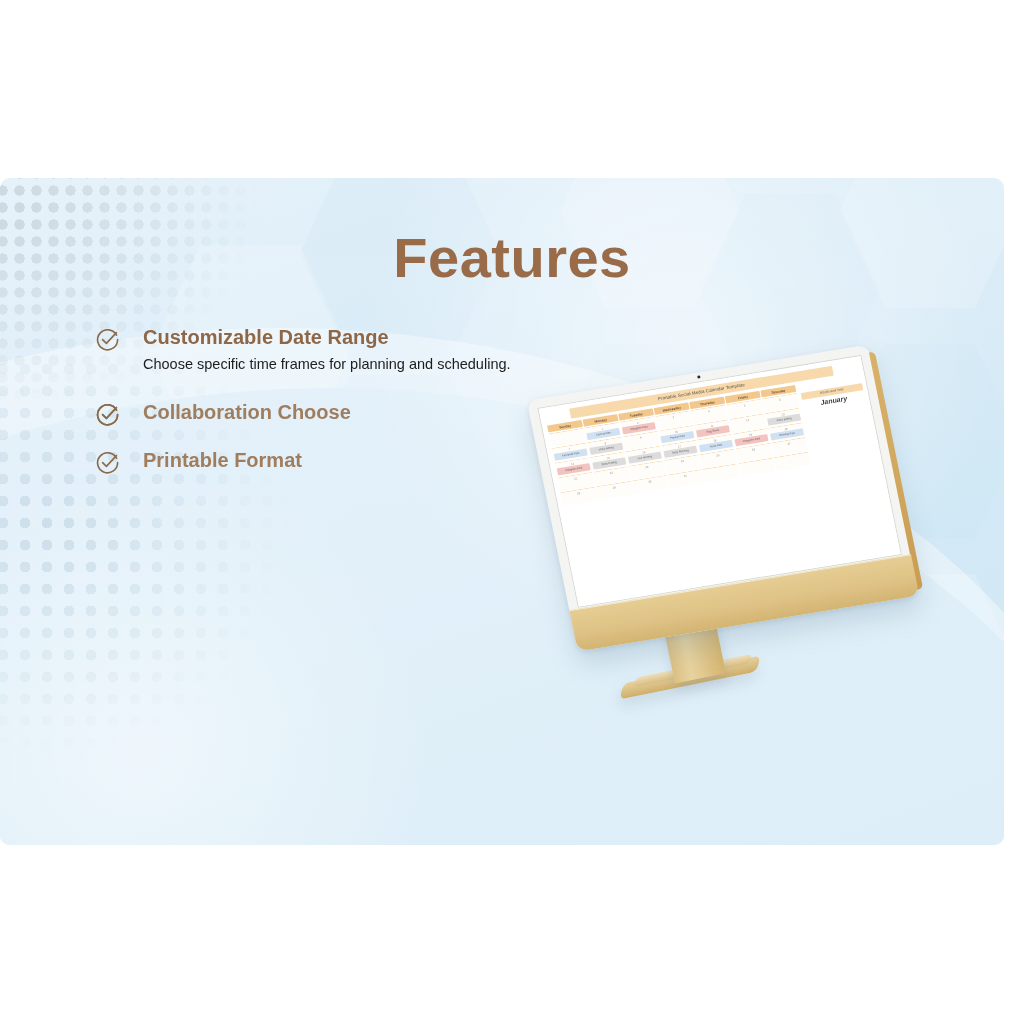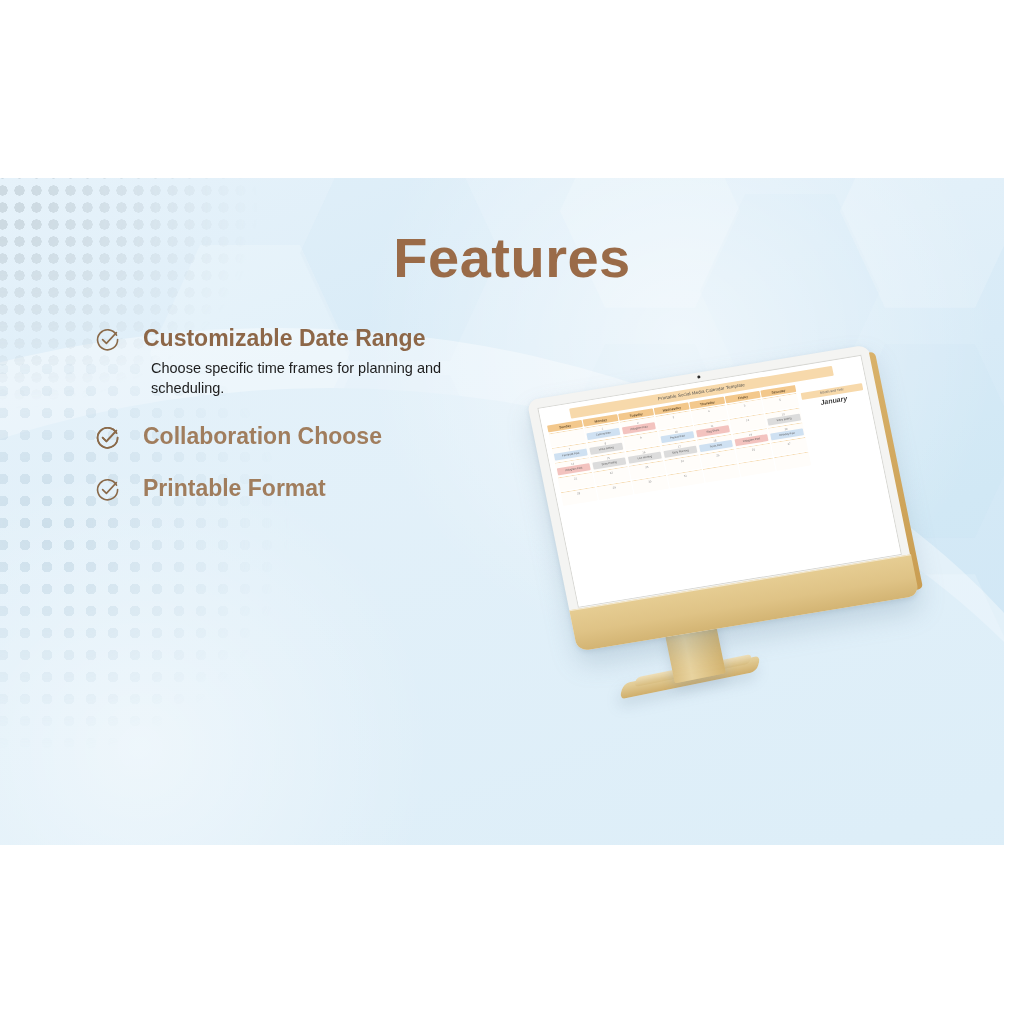--- a/index.html
+++ b/index.html
@@ -5,20 +5,21 @@
   html,body{margin:0;padding:0;background:#ffffff;}
   body{width:1024px;height:1024px;font-family:"Liberation Sans",sans-serif;overflow:hidden;}
 
   #page{position:relative;width:1024px;height:1024px;background:#ffffff;}
 
   
   #slide{
     position:absolute;left:0;top:178px;width:1004px;height:667px;
     overflow:hidden;
     background:linear-gradient(160deg,#e6f2fa 0%,#dcedf8 35%,#d4e9f6 65%,#cfe6f5 100%);
+    border-radius:10px;
   }
 
   
   .hexlayer{position:absolute;inset:0;opacity:.55;}
   .hex{position:absolute;background:#ffffff;opacity:.30;
        clip-path:polygon(25% 3%,75% 3%,100% 50%,75% 97%,25% 97%,0% 50%);}
   .hex.d{background:#bcdcef;opacity:.22;}
 
   
   .glow{position:absolute;border-radius:50%;pointer-events:none;}
@@ -68,23 +69,23 @@
   
   #title{
     position:absolute;left:0;top:47px;width:1024px;text-align:center;
     font-size:56px;font-weight:bold;color:#9a6b48;letter-spacing:.5px;
   }
 
   
   #features{position:absolute;left:95px;top:148px;width:420px;}
   .feat{position:relative;margin-bottom:26px;padding-left:48px;}
   .feat .ic{position:absolute;left:0;top:1px;width:26px;height:26px;}
-  .feat h3{margin:0 0 7px 0;font-size:23px;font-weight:bold;color:#a07d5d;line-height:1.1;}
+  .feat h3{margin:0 0 7px 0;font-size:20px;font-weight:bold;color:#a07d5d;line-height:1.1;}
   .feat.first h3{color:#8d6748;}
-  .feat p{margin:8px;font-size:14.5px;line-height:1.35;color:#1d1d1d;font-weight:400;}
+  .feat p{margin:0;font-size:14.5px;line-height:1.35;color:#1d1d1d;font-weight:400;}
 
   
   #imac{position:absolute;left:520px;top:192px;width:420px;height:420px;}
   #monitor{
     position:absolute;left:30px;top:0px;width:346px;height:256px;
     transform:rotate(-11.5deg) skewY(2.2deg);
     transform-origin:50% 50%;
   }
   .bezel{
     position:absolute;inset:0;background:#f4f4f2;border-radius:11px;

